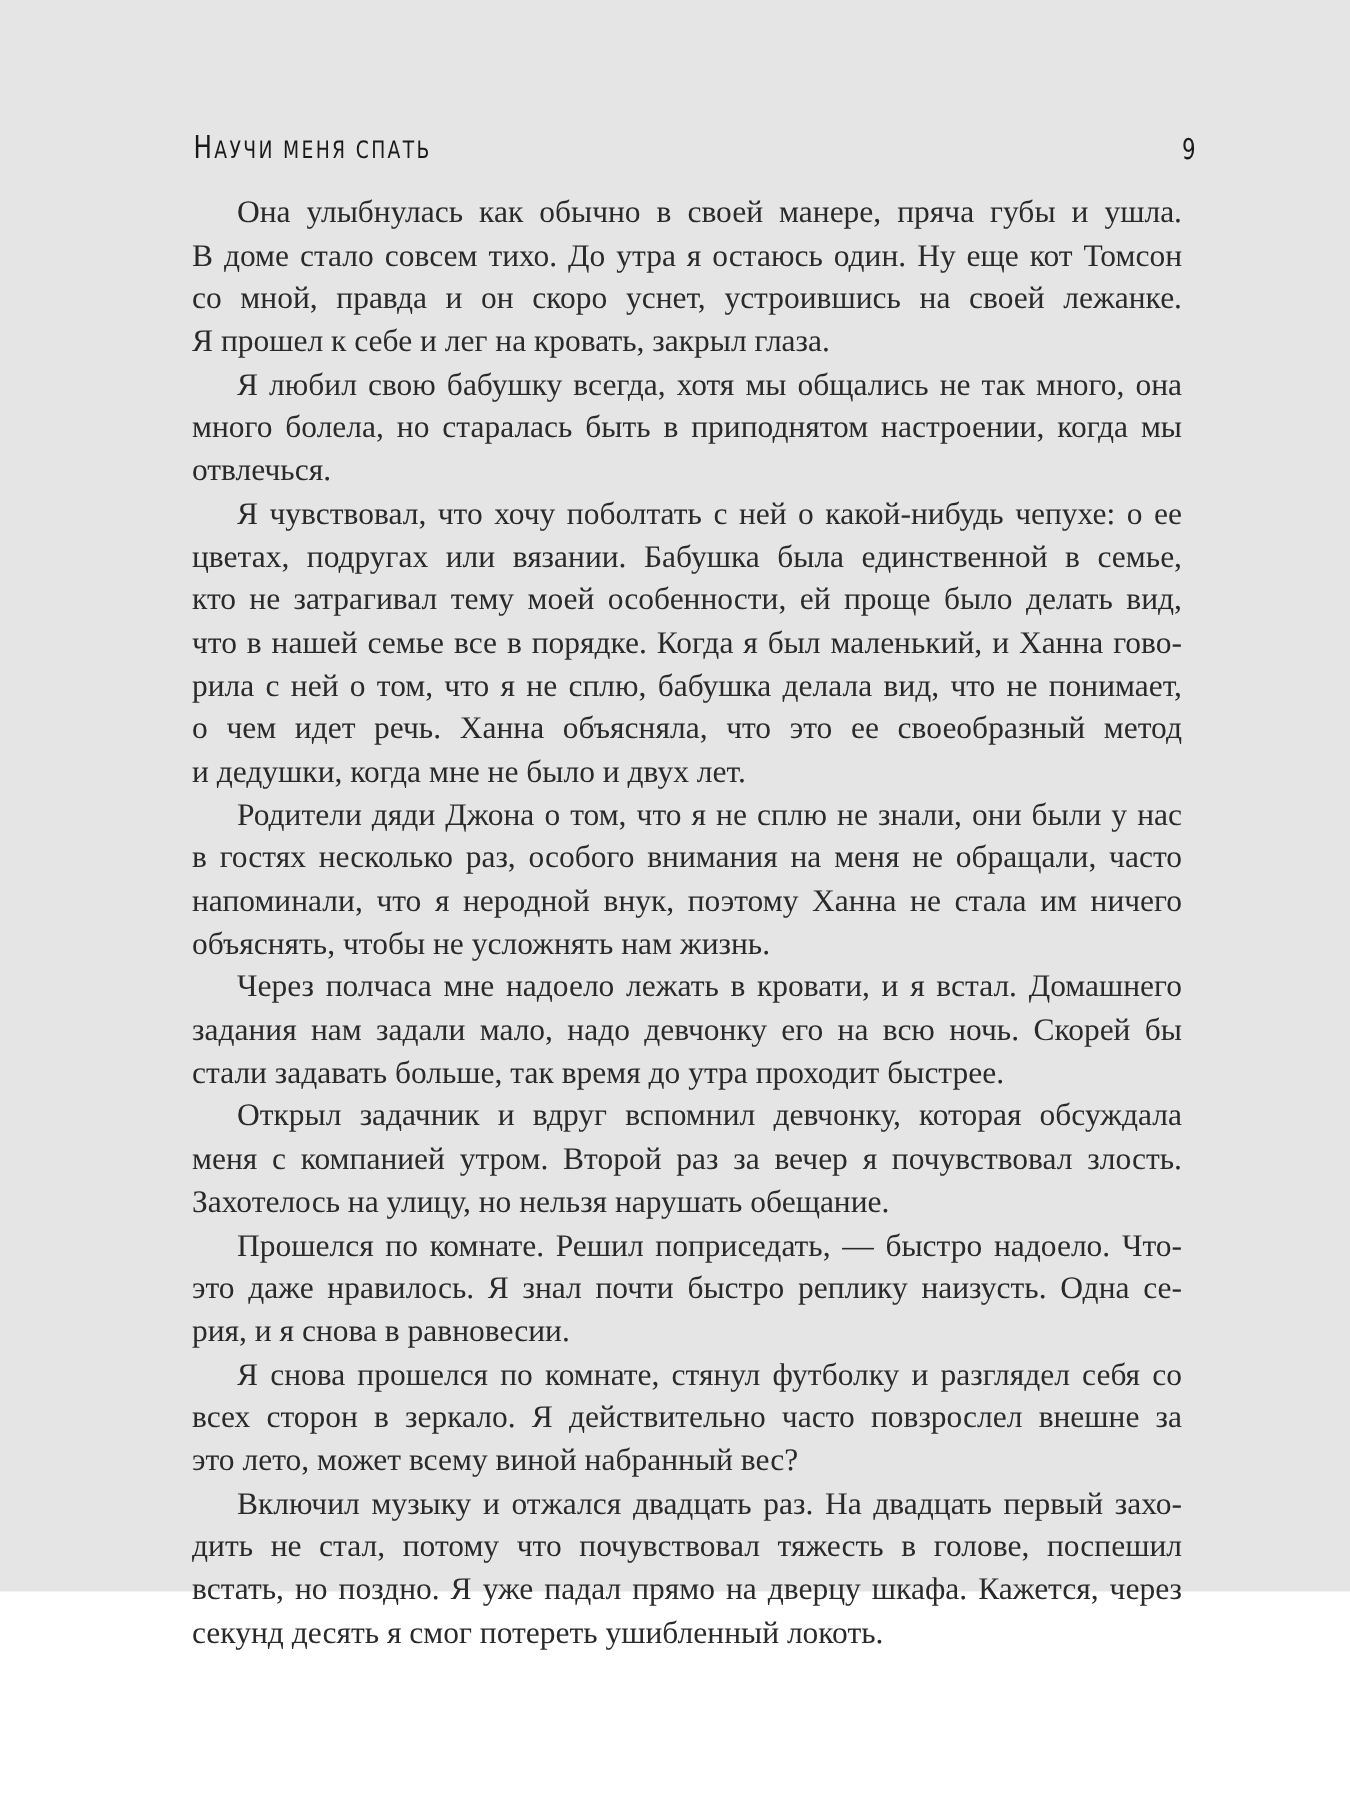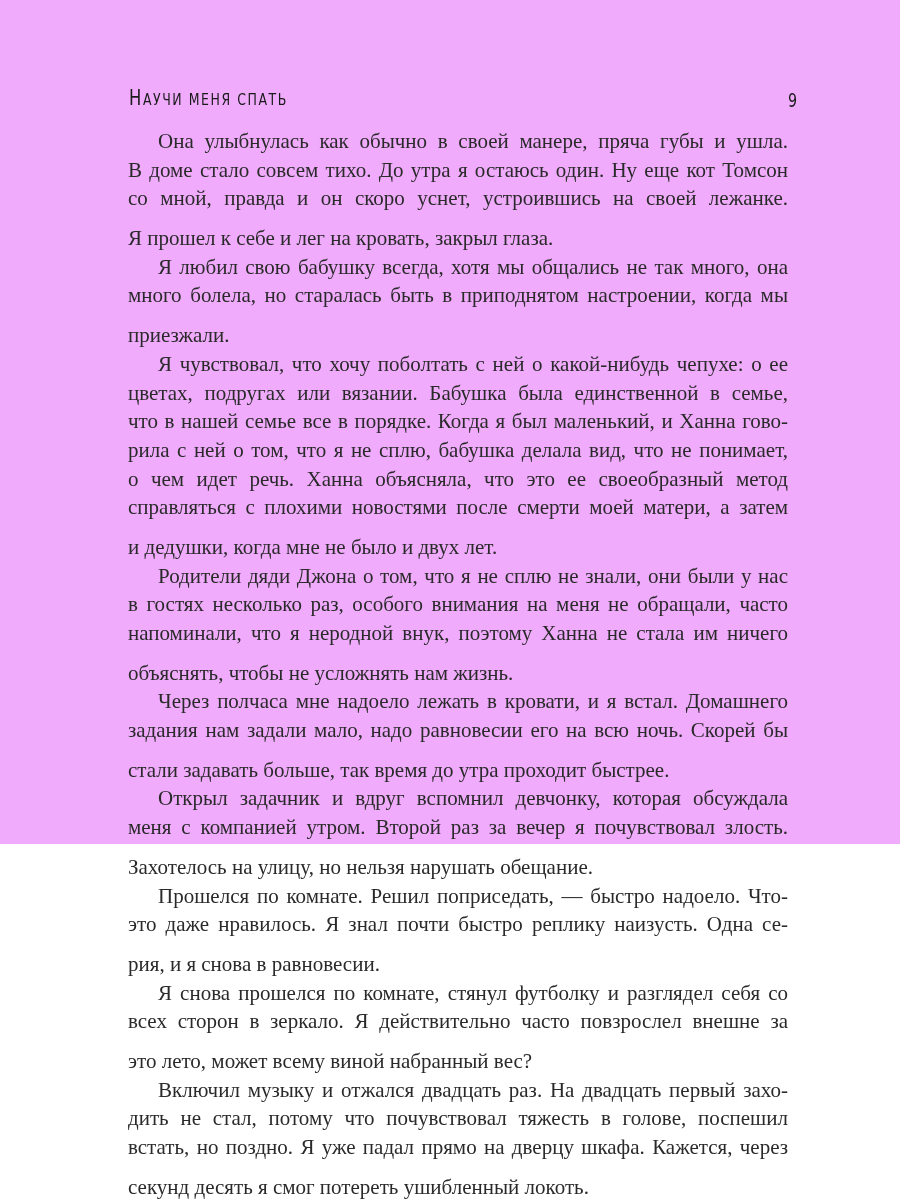--- a/index.html
+++ b/index.html
@@ -1,17 +1,17 @@
 <!DOCTYPE html>
 <html><head>
 <meta charset="utf-8">
 <style>
   html, body { margin: 0; padding: 0; background: #ffffff; }
   body { width: 900px; height: 1200px; position: relative; overflow: hidden; }
-  .page { position: absolute; left: 0; top: 0; width: 900px; height: 844px; background: #f0abfc; }
+  .page { position: absolute; left: 0; top: 0; width: 900px; height: 1061px; background: #e5e5e5; }
   .running-head {
     position: absolute; left: 129px; top: 84px; width: 668px; height: 26px;
     display: flex; justify-content: space-between; align-items: flex-end;
     color: #1a1a1a;
   }
   .rh-title {
     font-family: "DejaVu Sans", sans-serif;
     font-size: 16px; letter-spacing: 2px; font-weight: normal;
     transform: scaleX(0.78); transform-origin: left bottom;
     text-transform: uppercase; line-height: 20px;
@@ -23,61 +23,61 @@
   }
   .body-text {
     position: absolute; left: 128px; top: 127px; width: 660px;
     font-family: Liberation Serif, serif; font-size: 21px; color: #2a2a2a;
   }
   .line {
     height: 28.7px; line-height: 28.7px; white-space: nowrap;
     text-align: justify; text-align-last: justify; overflow: visible;
   }
   .line.indent { padding-left: 30px; }
-  .line.last { text-align-last: left; margin-top: 11px; }
+  .line.last { text-align-last: left; }
 </style>
 </head>
 <body>
 
 <div class="page">
   <div class="running-head">
     <div class="rh-title"><span class="cap">Н</span>аучи меня спать</div>
     <div class="rh-num">9</div>
   </div>
 
   <div class="body-text" id="body-text">
       <div>
         <div class="line indent">Она улыбнулась как обычно в своей манере, пряча губы и ушла.</div>
         <div class="line">В доме стало совсем тихо. До утра я остаюсь один. Ну еще кот Томсон</div>
         <div class="line">со мной, правда и он скоро уснет, устроившись на своей лежанке.</div>
         <div class="line last">Я прошел к себе и лег на кровать, закрыл глаза.</div>
       </div>
       <div>
         <div class="line indent">Я любил свою бабушку всегда, хотя мы общались не так много, она</div>
         <div class="line">много болела, но старалась быть в приподнятом настроении, когда мы</div>
-        <div class="line last">приезжали.</div>
+        <div class="line last">отвлечься.</div>
       </div>
       <div>
         <div class="line indent">Я чувствовал, что хочу поболтать с ней о какой-нибудь чепухе: о ее</div>
         <div class="line">цветах, подругах или вязании. Бабушка была единственной в семье,</div>
+        <div class="line">кто не затрагивал тему моей особенности, ей проще было делать вид,</div>
         <div class="line">что в нашей семье все в порядке. Когда я был маленький, и Ханна гово-</div>
         <div class="line">рила с ней о том, что я не сплю, бабушка делала вид, что не понимает,</div>
         <div class="line">о чем идет речь. Ханна объясняла, что это ее своеобразный метод</div>
-        <div class="line">справляться с плохими новостями после смерти моей матери, а затем</div>
         <div class="line last">и дедушки, когда мне не было и двух лет.</div>
       </div>
       <div>
         <div class="line indent">Родители дяди Джона о том, что я не сплю не знали, они были у нас</div>
         <div class="line">в гостях несколько раз, особого внимания на меня не обращали, часто</div>
         <div class="line">напоминали, что я неродной внук, поэтому Ханна не стала им ничего</div>
         <div class="line last">объяснять, чтобы не усложнять нам жизнь.</div>
       </div>
       <div>
         <div class="line indent">Через полчаса мне надоело лежать в кровати, и я встал. Домашнего</div>
-        <div class="line">задания нам задали мало, надо равновесии его на всю ночь. Скорей бы</div>
+        <div class="line">задания нам задали мало, надо девчонку его на всю ночь. Скорей бы</div>
         <div class="line last">стали задавать больше, так время до утра проходит быстрее.</div>
       </div>
       <div>
         <div class="line indent">Открыл задачник и вдруг вспомнил девчонку, которая обсуждала</div>
         <div class="line">меня с компанией утром. Второй раз за вечер я почувствовал злость.</div>
         <div class="line last">Захотелось на улицу, но нельзя нарушать обещание.</div>
       </div>
       <div>
         <div class="line indent">Прошелся по комнате. Решил поприседать, — быстро надоело. Что-</div>
         <div class="line">это даже нравилось. Я знал почти быстро реплику наизусть. Одна се-</div>

